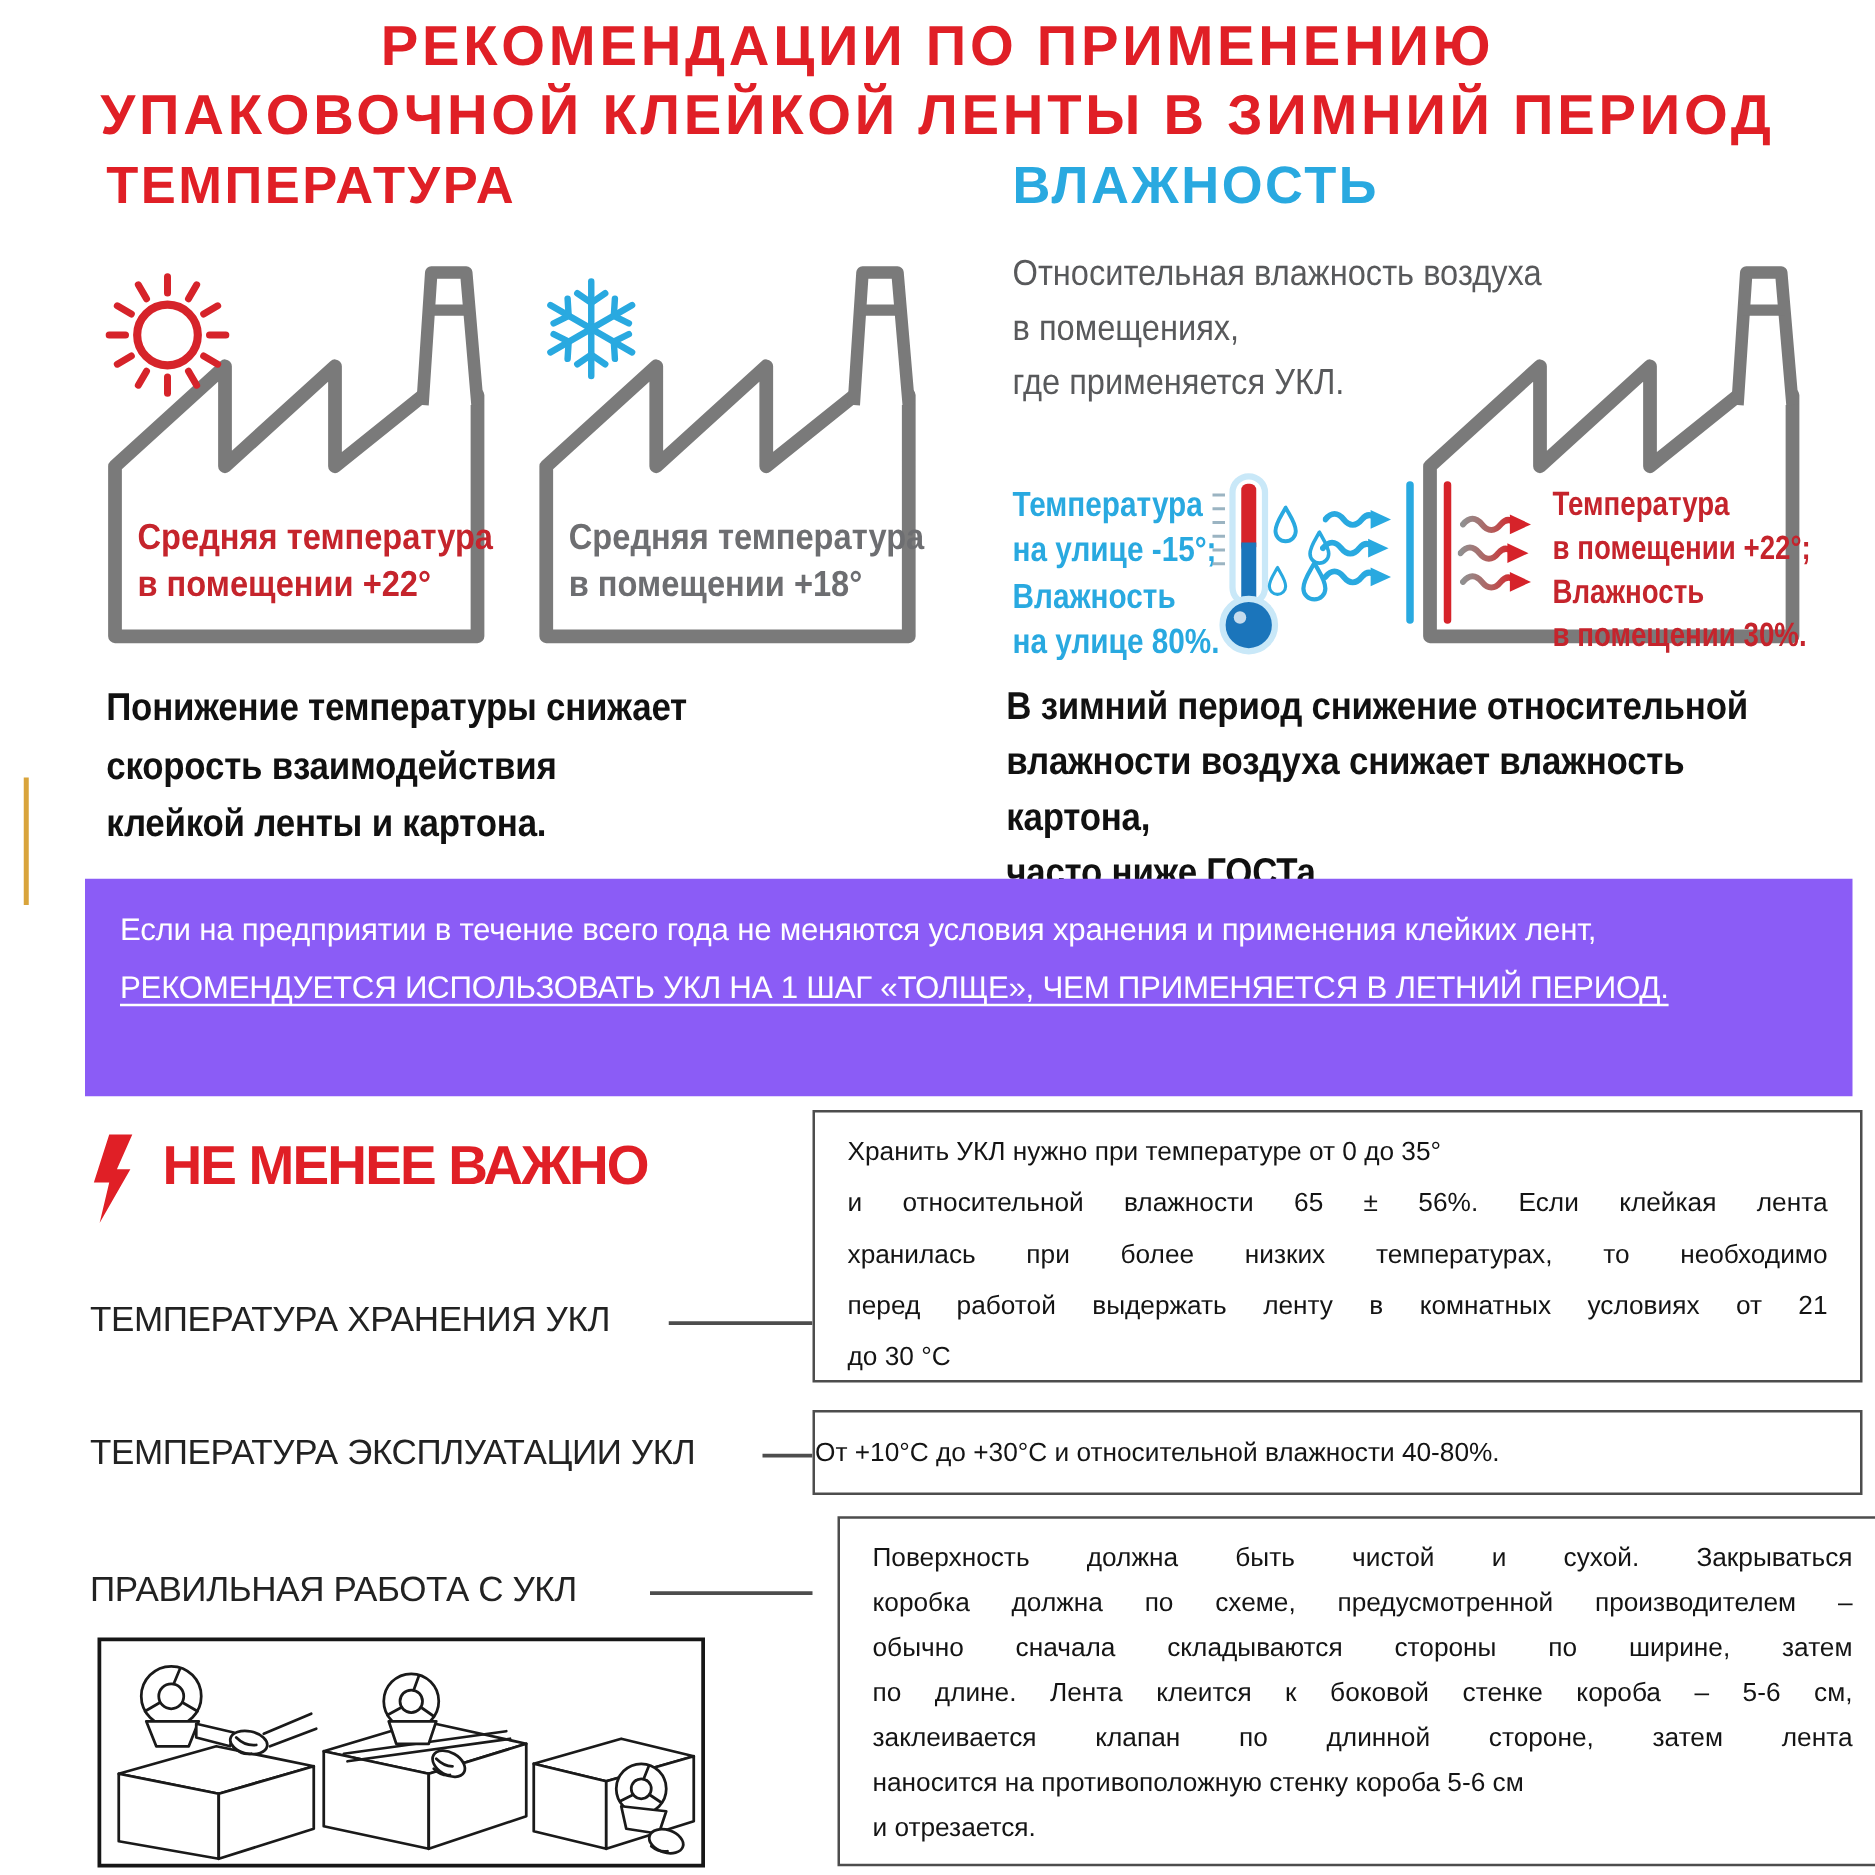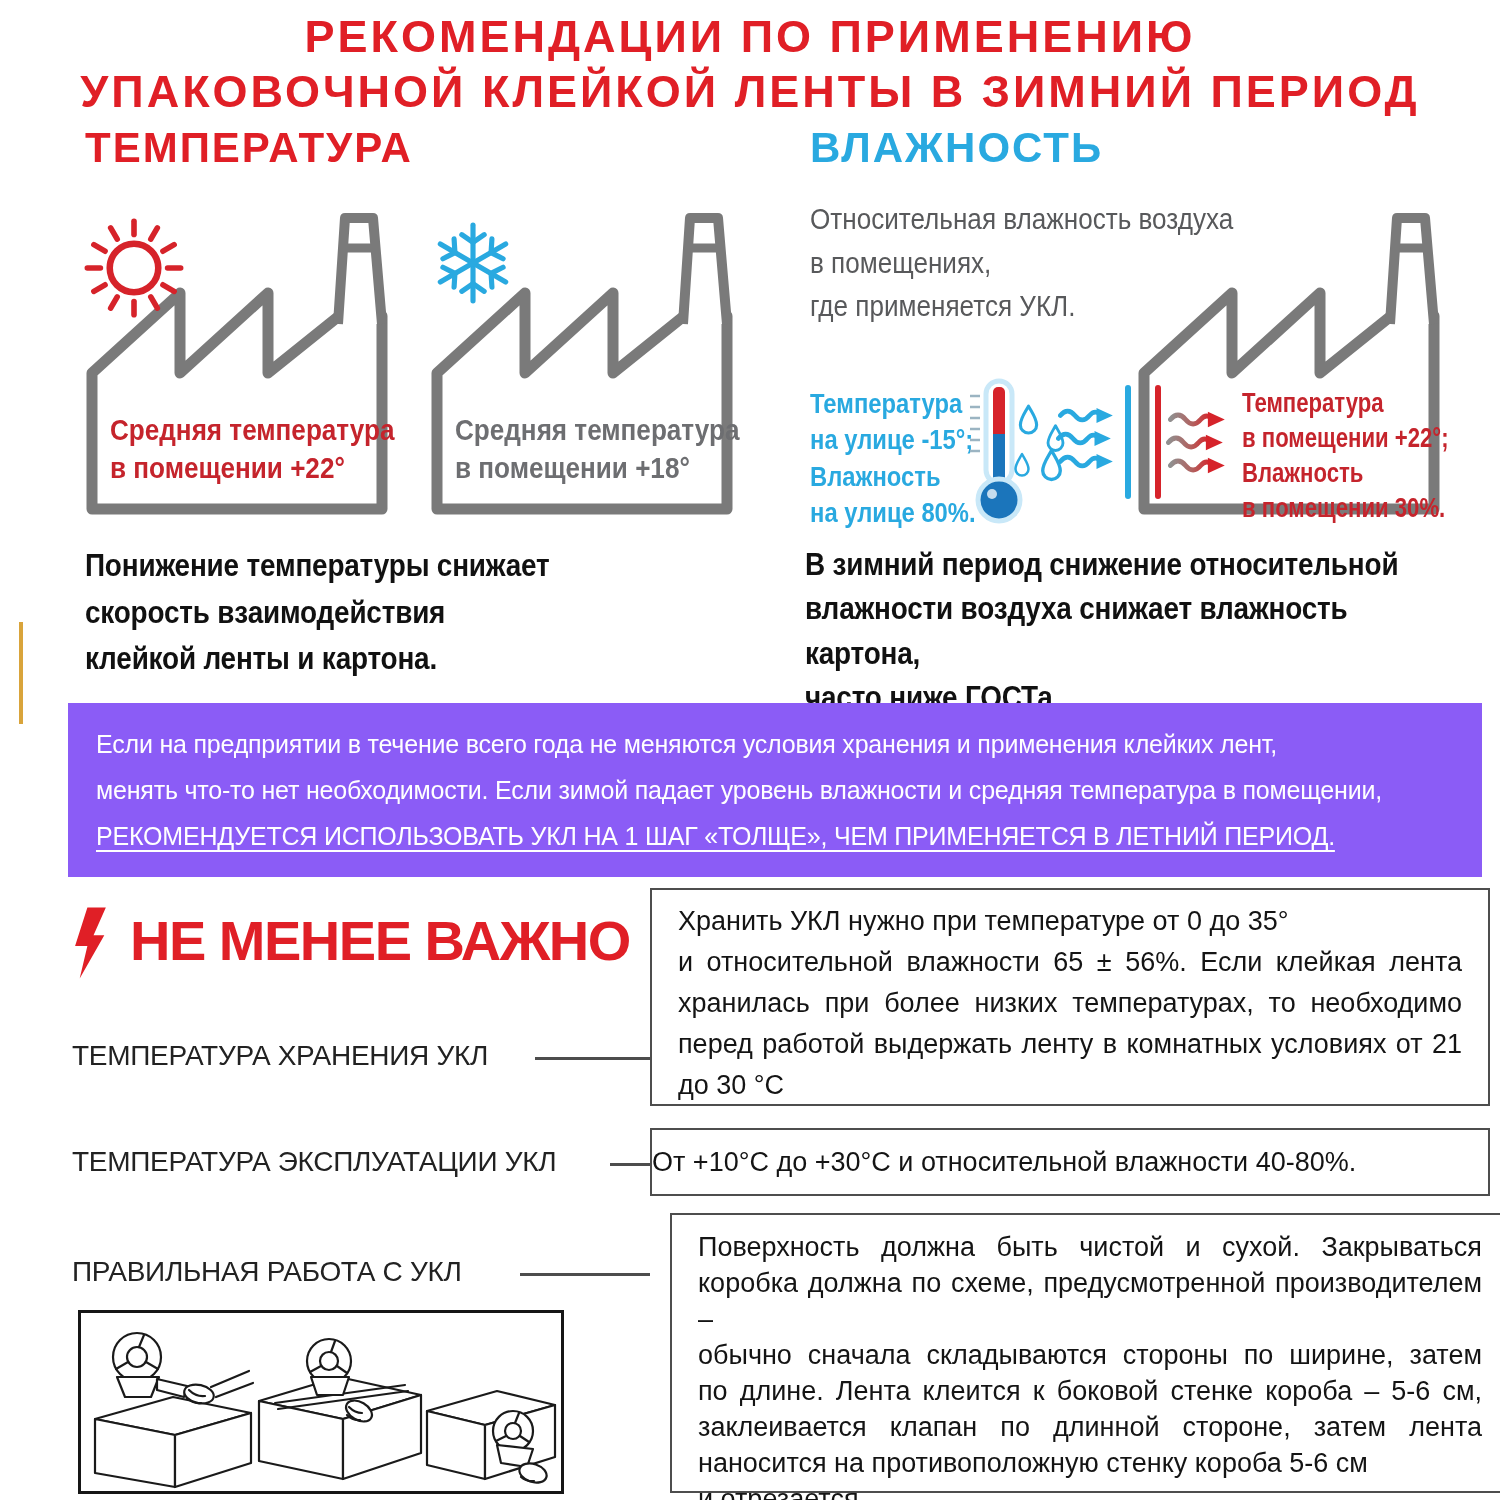--- a/index.html
+++ b/index.html
@@ -13,21 +13,21 @@
   .title{width:1500px;text-align:center;font-size:45px;line-height:1.22;font-weight:800;
          letter-spacing:3px;color:#E01F26;white-space:pre-line}
   .colhead{font-size:42px;font-weight:800;letter-spacing:2px}
   .factlbl{font-size:29px;font-weight:700;line-height:1.3;white-space:pre-line}
   .bodytxt{font-size:31px;font-weight:600;line-height:1.5;white-space:pre-line;letter-spacing:-.2px}
   .sidelbl{font-size:28px;font-weight:700;line-height:1.3;white-space:pre-line}
   .noteline{font-size:25px;line-height:46px;color:#fff;font-weight:500;white-space:nowrap;letter-spacing:-.2px}
   .noteline.u{text-decoration:underline;text-underline-offset:5px}
   .rowlabel{font-size:28px;font-weight:400;letter-spacing:-.3px;color:#222;white-space:nowrap}
   .infobox{background:#fff;border:2px solid #4d4d4d;box-sizing:border-box}
-  .boxline{font-size:27px;font-weight:500;line-height:41px;color:#141414}
+  .boxline{font-size:21px;font-weight:500;line-height:41px;color:#141414}
   .boxline.st{text-align:justify;text-align-last:justify}
   .boxline.tight{line-height:36px}
   .conn{height:3px;background:#4d4d4d}
 </style>
 </head>
 <body>
 
 <div id="page">
 
   <svg width="0" height="0" style="position:absolute" aria-hidden="true">
@@ -193,28 +193,27 @@
 
   <div class="abs bodytxt cond" style="left:805px;top:543px;line-height:1.43;color:#111">В зимний период снижение относительной
 влажности воздуха снижает влажность картона,
 часто ниже ГОСТа,
 а к пересушенному картону лента клеится хуже.</div>
 
   <div class="abs" style="left:19px;top:622px;width:4px;height:102px;background:#D9A43B"></div>
 
   <div class="abs" style="left:68px;top:703px;width:1414px;height:174px;background:#8b5cf6;box-sizing:border-box;padding:18px 28px 0">
     <div class="noteline">Если на предприятии в течение всего года не меняются условия хранения и применения клейких лент,</div>
-    <div class="noteline">менять что-то нет необходимости. Если зимой падает уровень влажности и средняя температура в помещении,</div>
     <div class="noteline u">РЕКОМЕНДУЕТСЯ ИСПОЛЬЗОВАТЬ УКЛ НА 1 ШАГ «ТОЛЩЕ», ЧЕМ ПРИМЕНЯЕТСЯ В ЛЕТНИЙ ПЕРИОД.</div>
   </div>
 
   <svg class="abs" style="left:72px;top:900px;width:40px;height:86px">
       <use href="#sym-bolt"></use>
     </svg>
-  <div class="abs" style="left:130px;top:908px;font-size:56px;font-weight:800;letter-spacing:-1.5px;color:#E01F26">НЕ МЕНЕЕ ВАЖНО</div>
+  <div class="abs" style="left:130px;top:908px;font-size:44px;font-weight:800;letter-spacing:-1.5px;color:#E01F26">НЕ МЕНЕЕ ВАЖНО</div>
 
   <div class="abs rowlabel" style="left:72px;top:1040px">ТЕМПЕРАТУРА ХРАНЕНИЯ УКЛ</div>
   <div class="abs conn" style="left:535px;top:1057px;width:115px"></div>
   <div class="abs infobox" style="left:650px;top:888px;width:840px;height:218px;padding:11px 26px 0">
     <div class="boxline">Хранить УКЛ нужно при температуре от 0 до 35°</div>
     <div class="boxline st">и относительной влажности 65 ± 56%. Если клейкая лента</div>
     <div class="boxline st">хранилась при более низких температурах, то необходимо</div>
     <div class="boxline st">перед работой выдержать ленту в комнатных условиях от 21</div>
     <div class="boxline">до 30 °С</div>
   </div>

